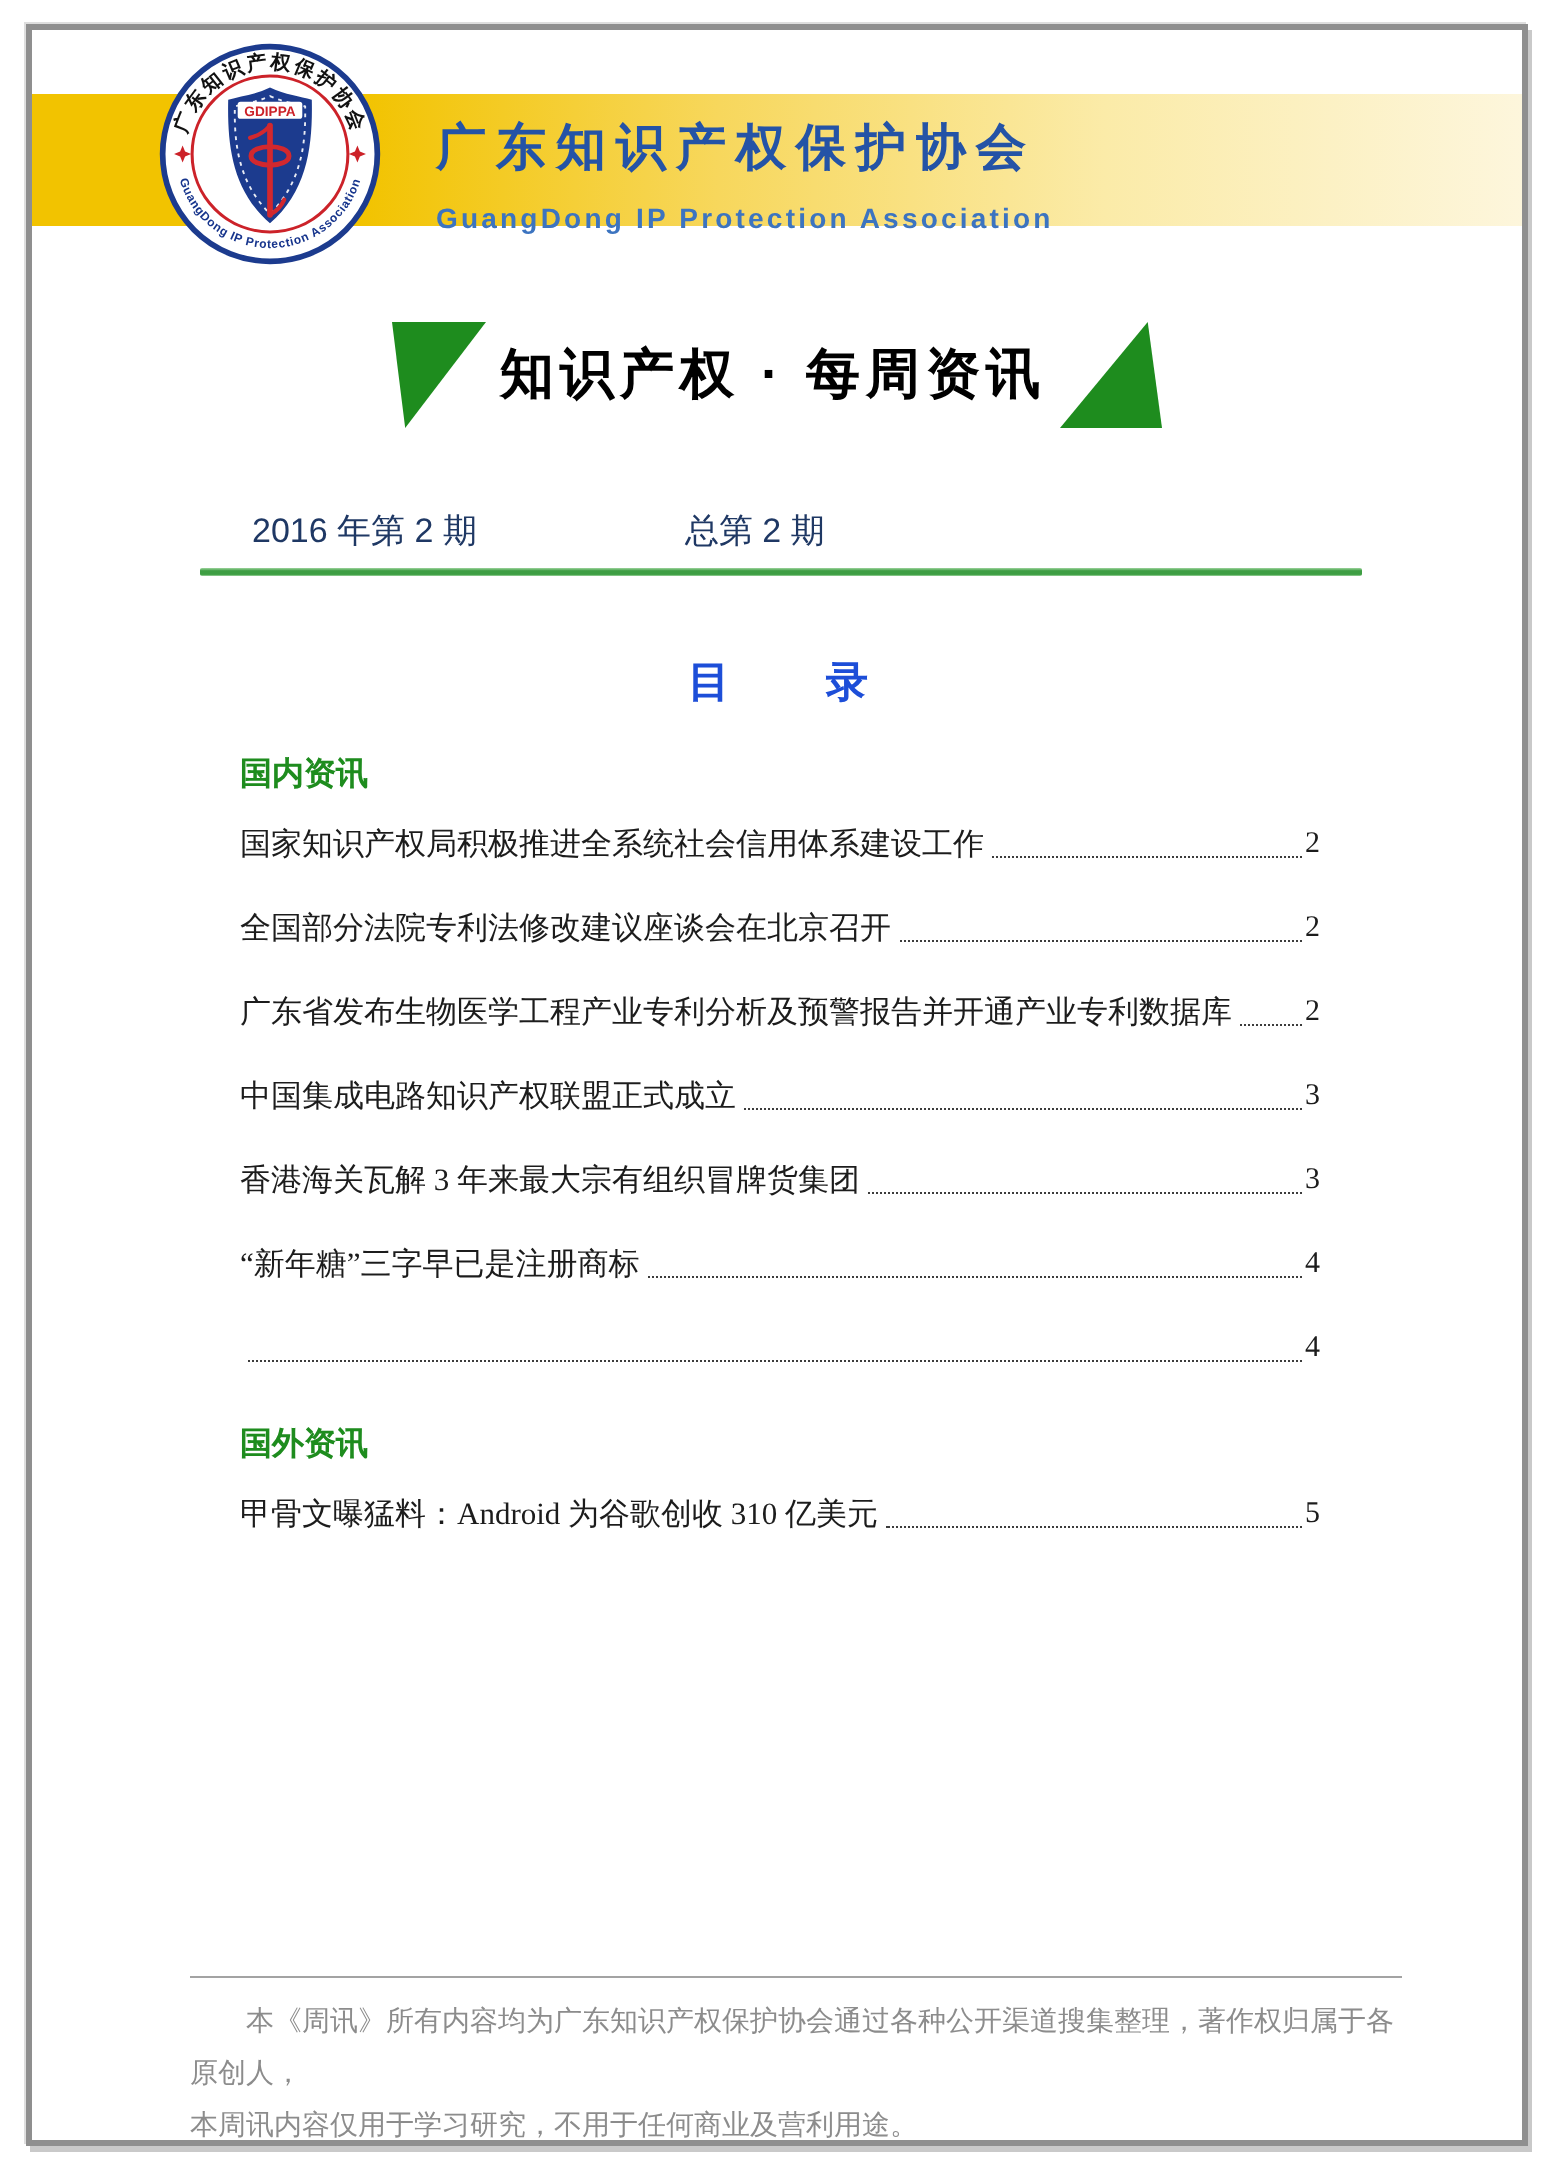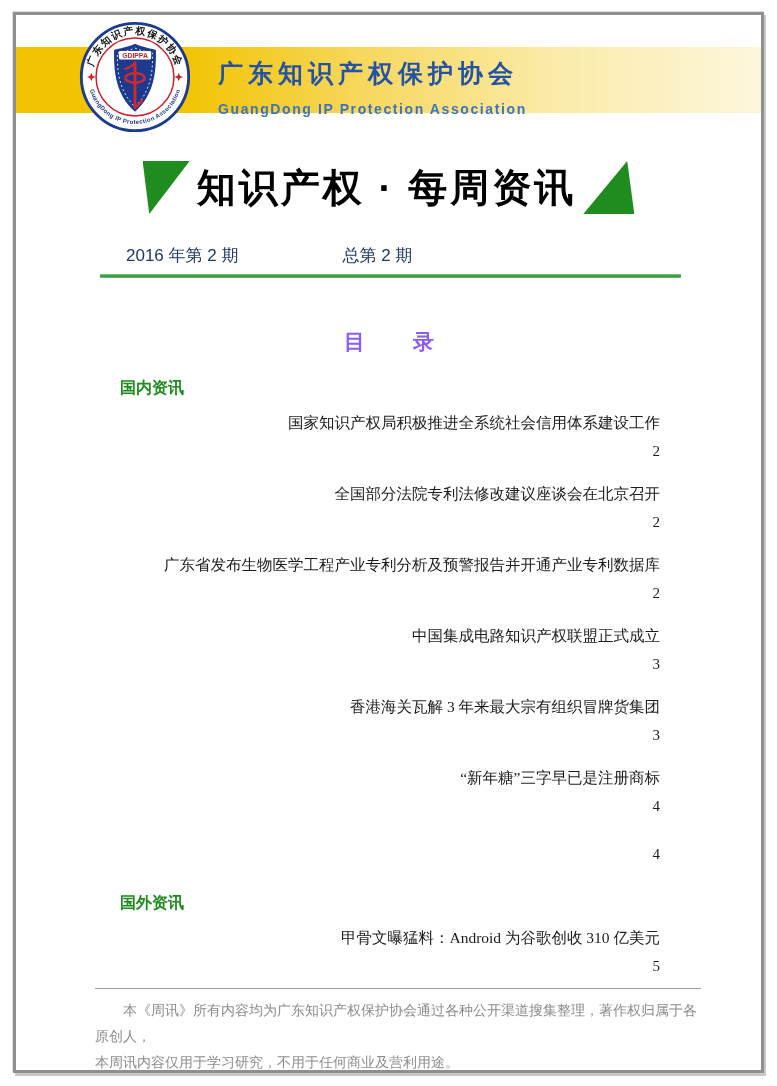--- a/index.html
+++ b/index.html
@@ -14,37 +14,37 @@
   .logo{position:absolute;left:62px;top:5px;width:114px;height:114px;z-index:3;}
   .org{position:absolute;left:202px;top:42px;z-index:2;}
   .org-cn{font-size:25px;font-weight:bold;letter-spacing:5px;color:var(--blue-dark);}
   .org-en{margin-top:11px;font-size:14px;font-weight:bold;letter-spacing:1.6px;color:var(--blue-light);}
 
   
   .banner{position:absolute;left:0;top:146px;width:100%;display:flex;justify-content:center;align-items:center;gap:7px;}
   .tri{background:var(--green);}
   .tri-left{width:47px;height:53px;clip-path:polygon(0 0,100% 0,14% 100%);}
   .tri-right{width:51px;height:53px;clip-path:polygon(86% 0,100% 100%,0 100%);}
-  .banner-title{font-size:39px;font-weight:bold;color:#000;letter-spacing:3px;line-height:53px;}
+  .banner-title{font-size:27px;font-weight:bold;color:#000;letter-spacing:3px;line-height:53px;}
 
   
-  .issue{position:absolute;left:84px;top:229px;width:581px;}
+  .issue{position:absolute;left:84px;top:239px;width:581px;}
   .issue-row{display:flex;align-items:baseline;padding:0 24px 0 26px;font-size:17px;color:var(--navy);line-height:24px;}
   .issue-vol{margin-left:104px;text-align:center;}
   .issue-date{margin-left:auto;}
   .issue-divider{margin-top:6px;height:4px;border-radius:1px;
         background:linear-gradient(to bottom,#9ed49e,var(--green-divider) 35%,var(--green-divider) 80%,#9ed49e);}
 
   
   .toc{position:absolute;left:104px;top:312px;width:540px;}
-  .toc-heading{text-align:center;font-size:21px;font-weight:bold;color:#8b5cf6;letter-spacing:2px;line-height:30px;margin-bottom:20px;}
+  .toc-heading{text-align:center;font-size:21px;font-weight:bold;color:#1d4ed8;letter-spacing:2px;line-height:30px;margin-bottom:20px;}
   .toc-section{font-size:16px;font-weight:bold;color:var(--green);margin:26px 0 12px;line-height:22px;}
   .toc-section:first-child{margin-top:2px;}
   .toc-row{display:flex;align-items:flex-end;margin-bottom:19px;font-family:"Liberation Serif","DejaVu Serif",serif;
-           font-size:15.5px;color:#1c1c1c;line-height:23px;flex-direction:column;}
+           font-size:15.5px;color:#1c1c1c;line-height:23px;}
   .toc-leader{flex:1;border-bottom:1.7px dotted #3c3c3c;margin:0 2px 5px 4px;}
   .toc-page{font-size:15px;}
 
   
   .footer{position:absolute;left:79px;right:60px;top:973px;border-top:1px solid #a3a3a3;
           padding-top:8px;font-size:14px;line-height:26px;color:var(--gray-footer);}
   .footer-line1{text-indent:2em;}
 </style>
 </head>
 <body>

